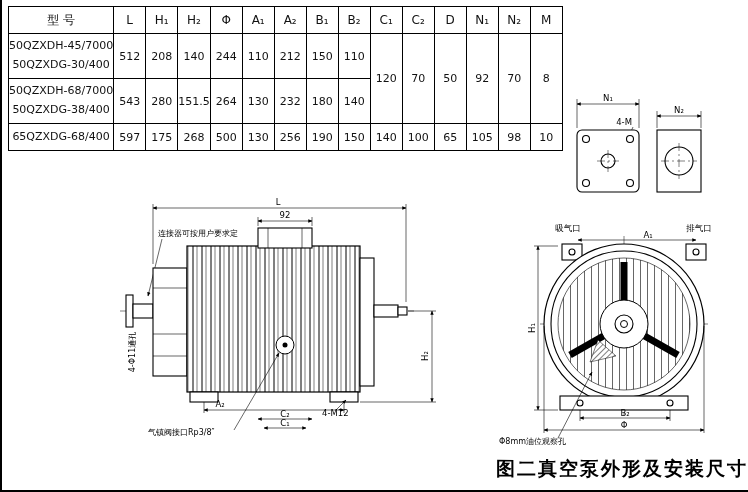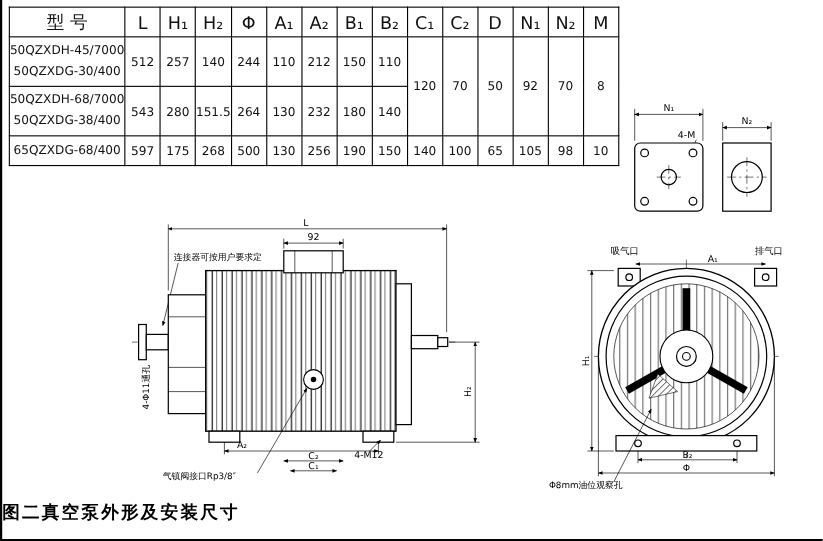--- a/index.html
+++ b/index.html
@@ -11,37 +11,37 @@
   }
   .spec-table{
     position:absolute;left:6px;top:6px;
     border-collapse:collapse;table-layout:fixed;background:#fff;
   }
   .spec-table th,.spec-table td{
     border:1px solid #000;text-align:center;vertical-align:middle;
     padding:0;font-weight:normal;color:#111;font-size:11px;
     overflow:hidden;white-space:nowrap;
   }
-  .spec-table th{font-size:16px;height:26px;}
+  .spec-table th{font-size:12px;height:26px;}
   .col-model{width:104px;}
   .col-val{width:32px;}
   .r1 td,.r2 td{height:44px;}
   .r3 td{height:26px;}
   .model-cell{font-size:9px;line-height:1.7;}
   .drawing-svg{position:absolute;left:0;top:0;}
   .drawing-svg text{font-family:"DejaVu Sans","Liberation Sans",sans-serif;font-size:8.5px;fill:#000;}
   .drawing-svg text.note{font-size:8px;}
   .ln{stroke:#000;stroke-width:1.1;fill:#fff;}
   .lnn{stroke:#000;stroke-width:1.1;fill:none;}
   .thin{stroke:#000;stroke-width:.6;fill:none;}
   .dim{stroke:#000;stroke-width:.6;fill:none;}
   .cl{stroke:#000;stroke-width:.5;stroke-dasharray:8 3 2 3;fill:none;}
   .caption{
-    position:absolute;left:0;top:456px;width:100%;text-align:left;
-    font-size:16px;font-weight:bold;letter-spacing:2px;color:#000;
+    position:absolute;left:0;top:456px;width:100%;text-align:right;
+    font-size:19px;font-weight:bold;letter-spacing:2px;color:#000;
   }
 </style>
 </head>
 <body>
 
 <div class="page">
 
   <table class="spec-table">
     <colgroup>
       <col class="col-model">
@@ -77,21 +77,21 @@
       <th>N₁</th>
       <th>N₂</th>
       <th>M</th>
     </tr>
     <tr class="r1">
       <td class="model-cell">
         <div>50QZXDH-45/7000</div>
         <div>50QZXDG-30/400</div>
       </td>
       <td>512</td>
-      <td>257</td>
+      <td>208</td>
       <td>140</td>
       <td>244</td>
       <td>110</td>
       <td>212</td>
       <td>150</td>
       <td>110</td>
       <td rowspan="2">120</td>
       <td rowspan="2">70</td>
       <td rowspan="2">50</td>
       <td rowspan="2">92</td>

